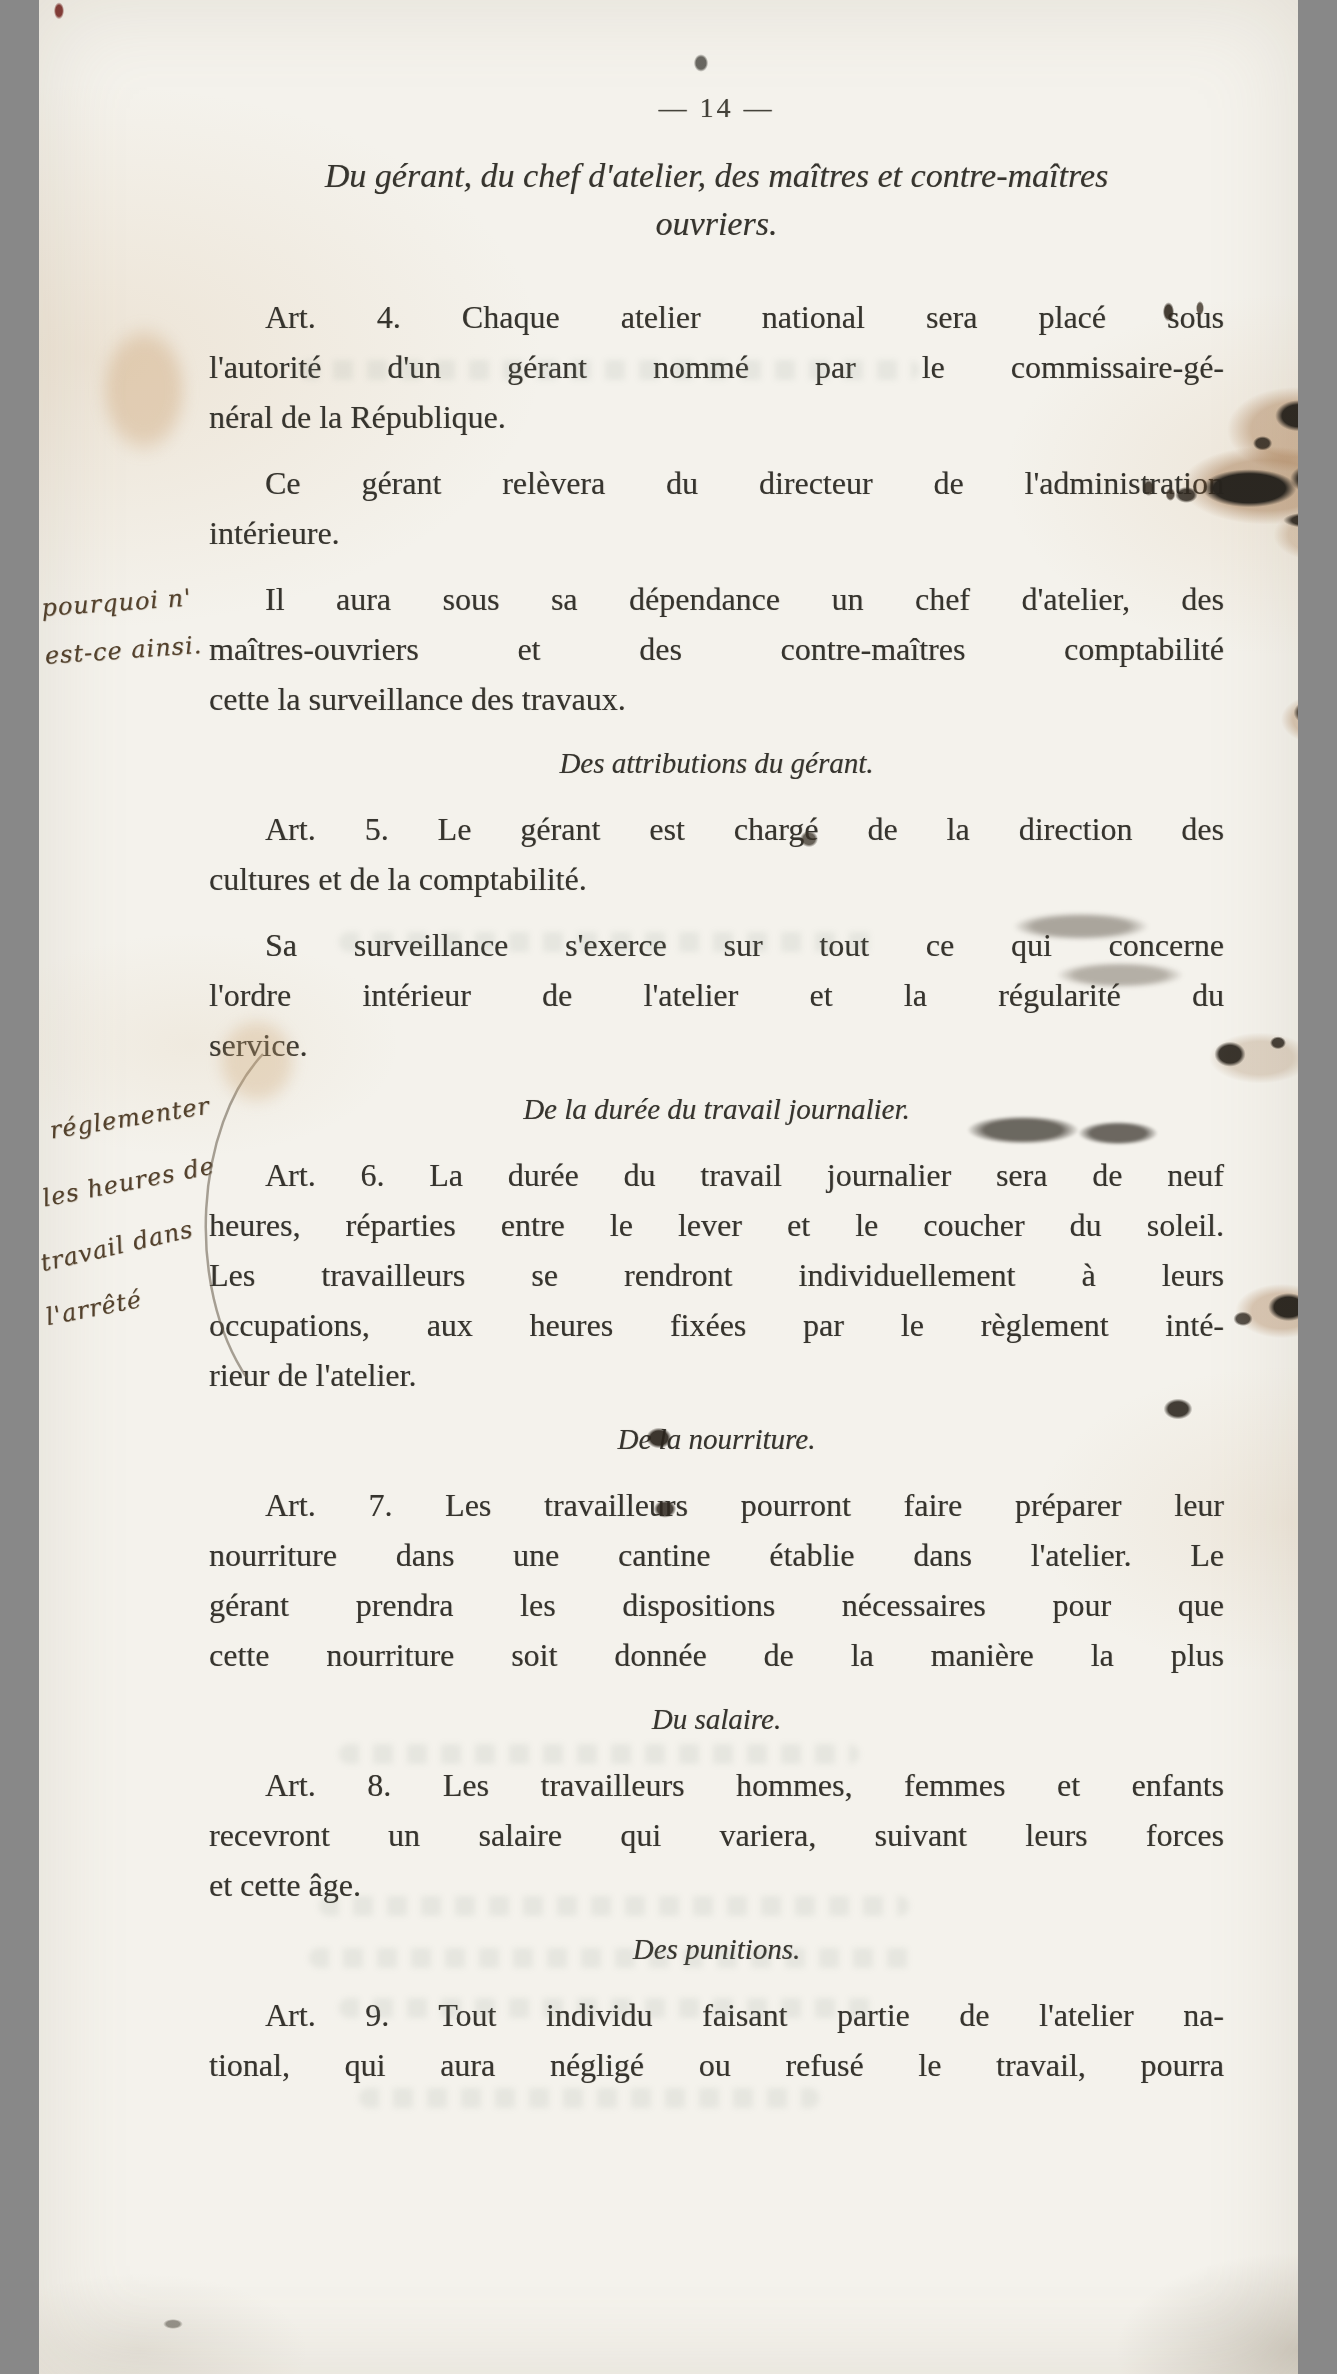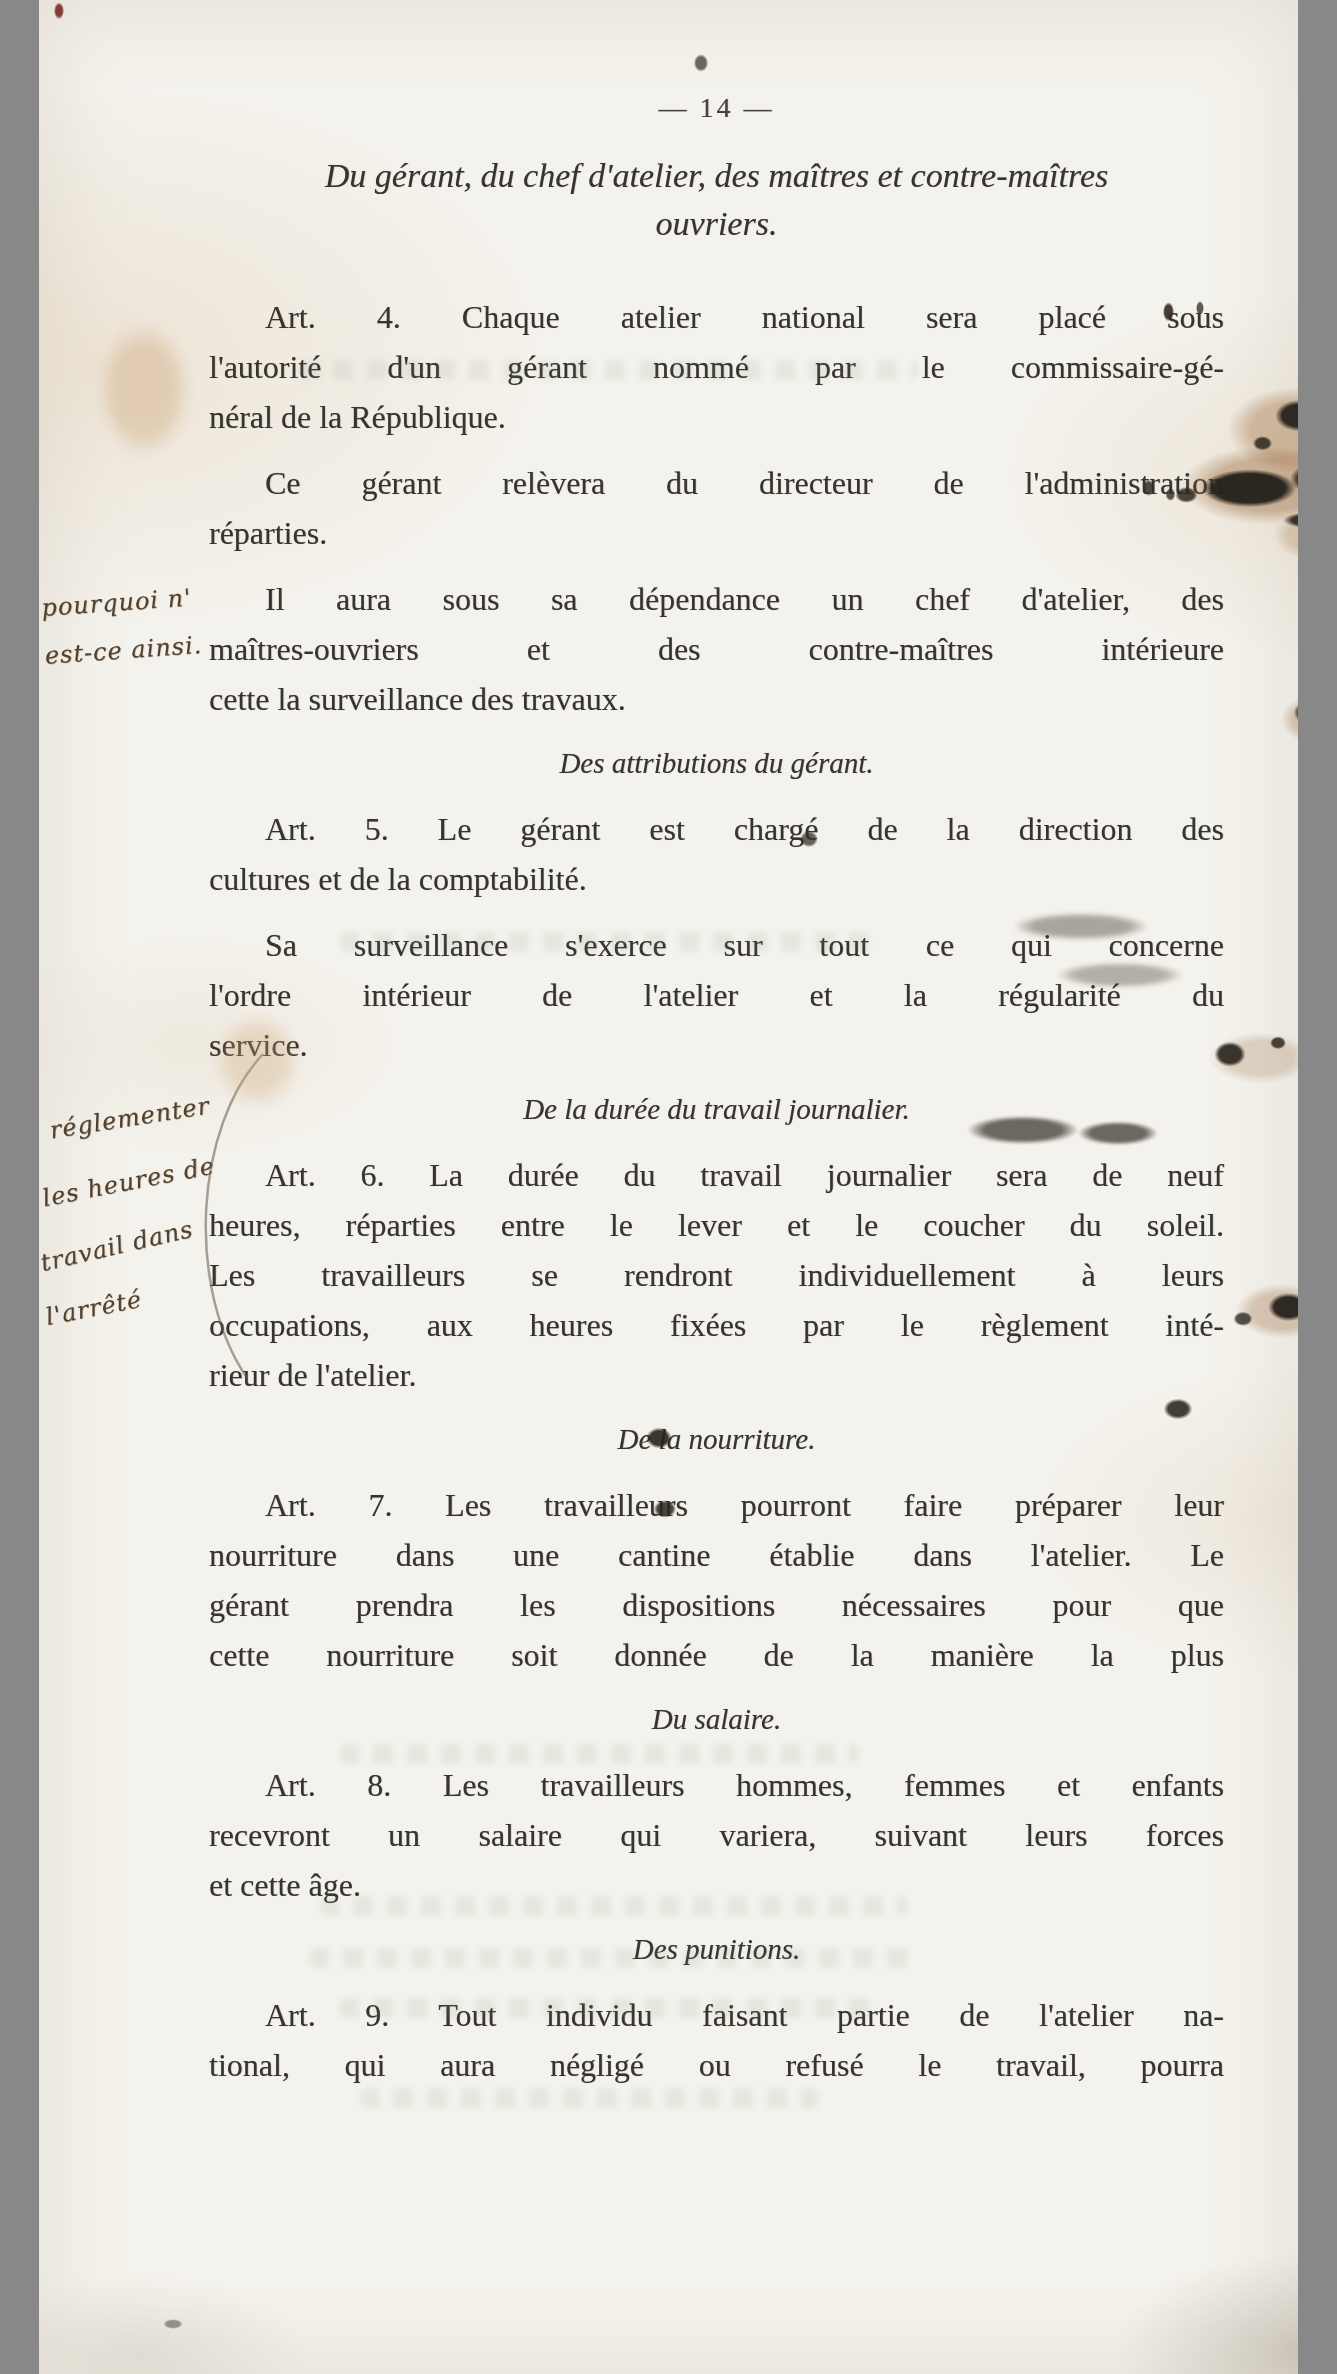--- a/index.html
+++ b/index.html
@@ -156,26 +156,26 @@
     </div>
 
     <p class="para">
       <span class="ln ind">Art. 4. Chaque atelier national sera placé sous</span>
       <span class="ln">l'autorité d'un gérant nommé par le commissaire-gé-</span>
       <span class="ln ln-last">néral de la République.</span>
     </p>
 
     <p class="para">
       <span class="ln ind">Ce gérant relèvera du directeur de l'administration</span>
-      <span class="ln ln-last">réparties.</span>
+      <span class="ln ln-last">intérieure.</span>
     </p>
 
     <p class="para">
       <span class="ln ind">Il aura sous sa dépendance un chef d'atelier, des</span>
-      <span class="ln">maîtres-ouvriers et des contre-maîtres intérieure</span>
+      <span class="ln">maîtres-ouvriers et des contre-maîtres comptabilité</span>
       <span class="ln ln-last">cette la surveillance des travaux.</span>
     </p>
 
     <div class="subheading">Des attributions du gérant.</div>
 
     <p class="para">
       <span class="ln ind">Art. 5. Le gérant est chargé de la direction des</span>
       <span class="ln ln-last">cultures et de la comptabilité.</span>
     </p>
 

